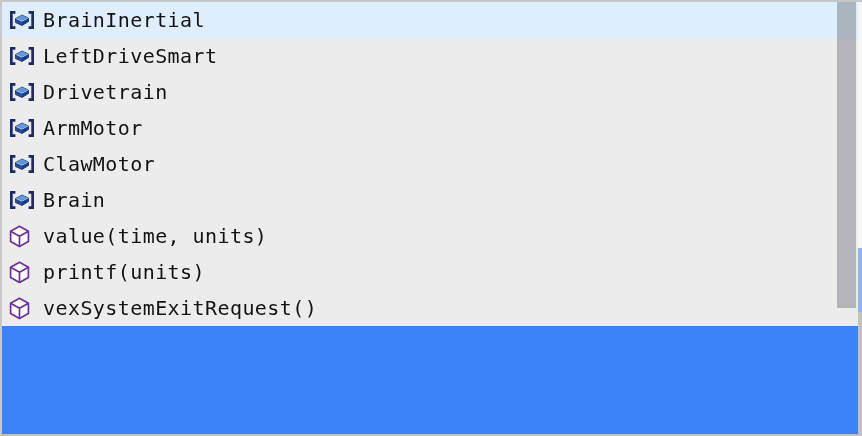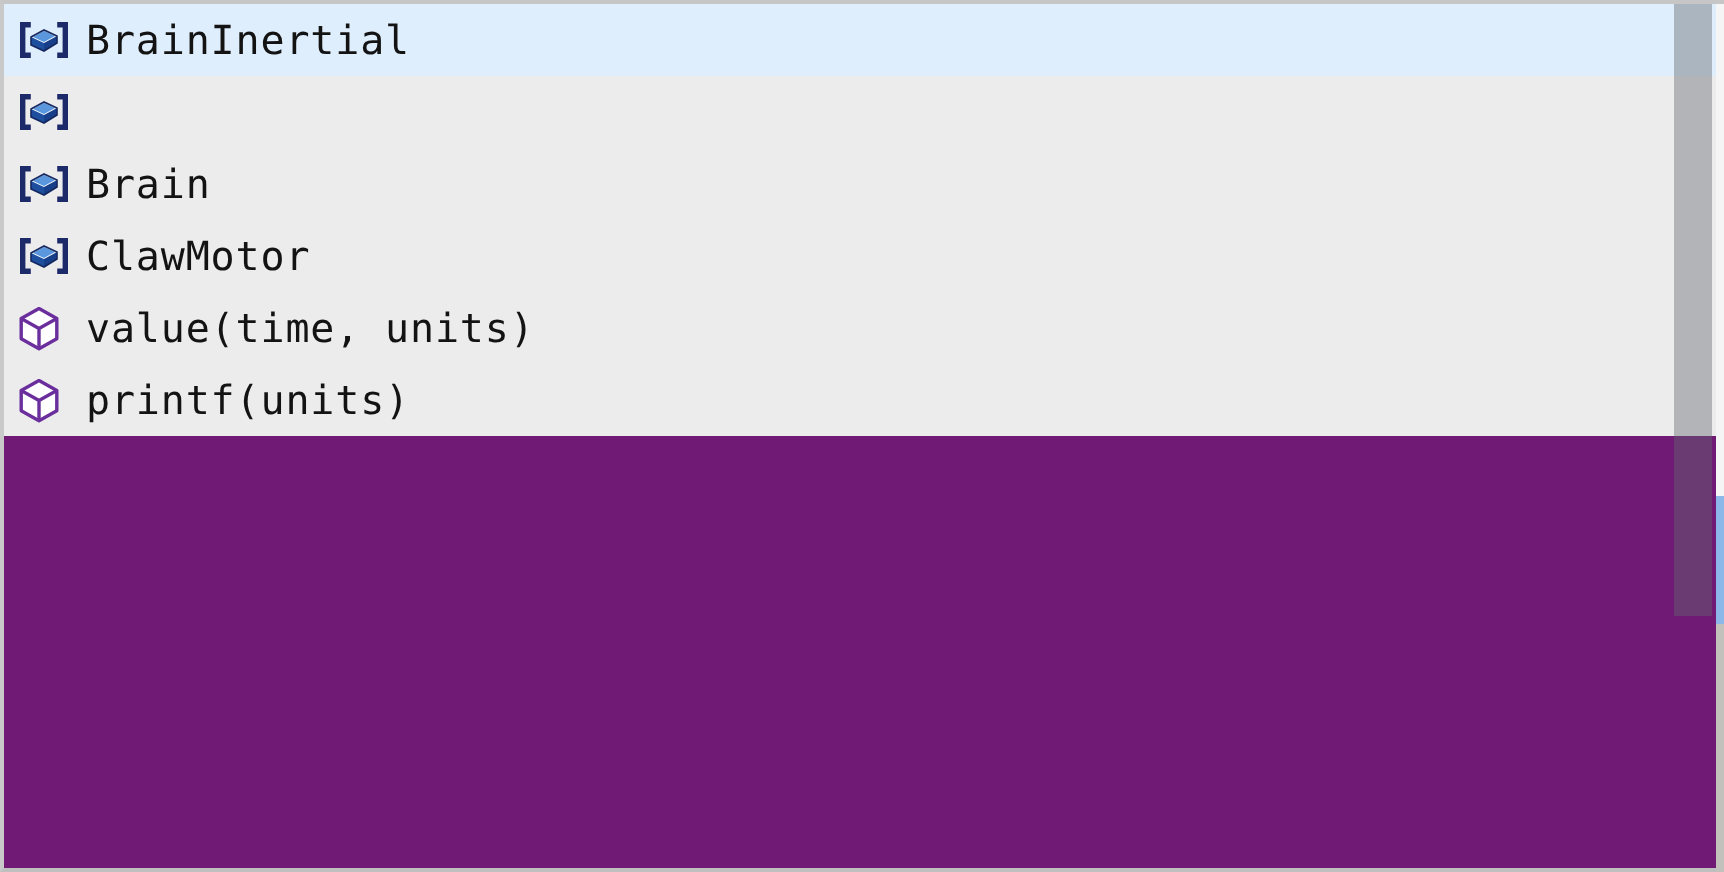--- a/index.html
+++ b/index.html
@@ -5,21 +5,21 @@
   html,body{margin:0;padding:0;background:#f6f6f6;}
   #stage{
     position:relative;width:862px;height:436px;overflow:hidden;
     font-family:"DejaVu Sans Mono","Liberation Mono",monospace;
   }
   
   #suggest{
     position:absolute;left:0;top:0;width:858px;height:436px;
     box-sizing:border-box;
     border-top:2px solid #c6c6c6;border-left:2px solid #c9c9c9;border-bottom:2px solid #bfbfbf;
-    background:#701a75;
+    background:#3b82f6;
   }
   .rows{position:absolute;left:0;top:0;right:0;bottom:0;}
   .row{
     height:36px;display:flex;align-items:center;
     padding-left:7px;box-sizing:border-box;cursor:default;
     background:#ececed;
   }
   .row.selected{background:#dfeefc;}
   .icon{width:31px;flex:none;display:flex;align-items:center;justify-content:flex-start;}
   .icon svg{display:block;}
@@ -66,48 +66,77 @@
       <svg width="26" height="20" viewBox="0 0 26 20">
         <path d="M1 1h5.4v2.7H3.7v12.6h2.7V19H1z" fill="#1c2a6a"></path>
         <path d="M25 1h-5.4v2.7h2.7v12.6h-2.7V19H25z" fill="#1c2a6a"></path>
         <polygon points="6.5,8.5 13,5 19.5,8 13,11.5" fill="#5b97dd" stroke="#ffffff" stroke-width="0.9"></polygon>
         <polygon points="6.5,8.5 13,11.5 13,15.5 6.5,12.5" fill="#1e4f9f"></polygon>
         <polygon points="13,11.5 19.5,8 19.5,11.5 13,15.5" fill="#173f89"></polygon>
         <polygon points="6.5,8.5 13,5 19.5,8 19.5,11.5 13,15.5 6.5,12.5" fill="none" stroke="#14275f" stroke-width="0.8"></polygon>
       </svg>
     </span>
 
+    <span class="label">LeftDriveSmart</span>
+  </div>
+        <div class="row">
+    <span class="icon">
+      <svg width="26" height="20" viewBox="0 0 26 20">
+        <path d="M1 1h5.4v2.7H3.7v12.6h2.7V19H1z" fill="#1c2a6a"></path>
+        <path d="M25 1h-5.4v2.7h2.7v12.6h-2.7V19H25z" fill="#1c2a6a"></path>
+        <polygon points="6.5,8.5 13,5 19.5,8 13,11.5" fill="#5b97dd" stroke="#ffffff" stroke-width="0.9"></polygon>
+        <polygon points="6.5,8.5 13,11.5 13,15.5 6.5,12.5" fill="#1e4f9f"></polygon>
+        <polygon points="13,11.5 19.5,8 19.5,11.5 13,15.5" fill="#173f89"></polygon>
+        <polygon points="6.5,8.5 13,5 19.5,8 19.5,11.5 13,15.5 6.5,12.5" fill="none" stroke="#14275f" stroke-width="0.8"></polygon>
+      </svg>
+    </span>
+
+    <span class="label">Drivetrain</span>
+  </div>
+        <div class="row">
+    <span class="icon">
+      <svg width="26" height="20" viewBox="0 0 26 20">
+        <path d="M1 1h5.4v2.7H3.7v12.6h2.7V19H1z" fill="#1c2a6a"></path>
+        <path d="M25 1h-5.4v2.7h2.7v12.6h-2.7V19H25z" fill="#1c2a6a"></path>
+        <polygon points="6.5,8.5 13,5 19.5,8 13,11.5" fill="#5b97dd" stroke="#ffffff" stroke-width="0.9"></polygon>
+        <polygon points="6.5,8.5 13,11.5 13,15.5 6.5,12.5" fill="#1e4f9f"></polygon>
+        <polygon points="13,11.5 19.5,8 19.5,11.5 13,15.5" fill="#173f89"></polygon>
+        <polygon points="6.5,8.5 13,5 19.5,8 19.5,11.5 13,15.5 6.5,12.5" fill="none" stroke="#14275f" stroke-width="0.8"></polygon>
+      </svg>
+    </span>
+
+    <span class="label">ArmMotor</span>
+  </div>
+        <div class="row">
+    <span class="icon">
+      <svg width="26" height="20" viewBox="0 0 26 20">
+        <path d="M1 1h5.4v2.7H3.7v12.6h2.7V19H1z" fill="#1c2a6a"></path>
+        <path d="M25 1h-5.4v2.7h2.7v12.6h-2.7V19H25z" fill="#1c2a6a"></path>
+        <polygon points="6.5,8.5 13,5 19.5,8 13,11.5" fill="#5b97dd" stroke="#ffffff" stroke-width="0.9"></polygon>
+        <polygon points="6.5,8.5 13,11.5 13,15.5 6.5,12.5" fill="#1e4f9f"></polygon>
+        <polygon points="13,11.5 19.5,8 19.5,11.5 13,15.5" fill="#173f89"></polygon>
+        <polygon points="6.5,8.5 13,5 19.5,8 19.5,11.5 13,15.5 6.5,12.5" fill="none" stroke="#14275f" stroke-width="0.8"></polygon>
+      </svg>
+    </span>
+
+    <span class="label">ClawMotor</span>
   </div>
         <div class="row">
     <span class="icon">
       <svg width="26" height="20" viewBox="0 0 26 20">
         <path d="M1 1h5.4v2.7H3.7v12.6h2.7V19H1z" fill="#1c2a6a"></path>
         <path d="M25 1h-5.4v2.7h2.7v12.6h-2.7V19H25z" fill="#1c2a6a"></path>
         <polygon points="6.5,8.5 13,5 19.5,8 13,11.5" fill="#5b97dd" stroke="#ffffff" stroke-width="0.9"></polygon>
         <polygon points="6.5,8.5 13,11.5 13,15.5 6.5,12.5" fill="#1e4f9f"></polygon>
         <polygon points="13,11.5 19.5,8 19.5,11.5 13,15.5" fill="#173f89"></polygon>
         <polygon points="6.5,8.5 13,5 19.5,8 19.5,11.5 13,15.5 6.5,12.5" fill="none" stroke="#14275f" stroke-width="0.8"></polygon>
       </svg>
     </span>
 
     <span class="label">Brain</span>
-  </div>
-        <div class="row">
-    <span class="icon">
-      <svg width="26" height="20" viewBox="0 0 26 20">
-        <path d="M1 1h5.4v2.7H3.7v12.6h2.7V19H1z" fill="#1c2a6a"></path>
-        <path d="M25 1h-5.4v2.7h2.7v12.6h-2.7V19H25z" fill="#1c2a6a"></path>
-        <polygon points="6.5,8.5 13,5 19.5,8 13,11.5" fill="#5b97dd" stroke="#ffffff" stroke-width="0.9"></polygon>
-        <polygon points="6.5,8.5 13,11.5 13,15.5 6.5,12.5" fill="#1e4f9f"></polygon>
-        <polygon points="13,11.5 19.5,8 19.5,11.5 13,15.5" fill="#173f89"></polygon>
-        <polygon points="6.5,8.5 13,5 19.5,8 19.5,11.5 13,15.5 6.5,12.5" fill="none" stroke="#14275f" stroke-width="0.8"></polygon>
-      </svg>
-    </span>
-
-    <span class="label">ClawMotor</span>
   </div>
         <div class="row">
 
     <span class="icon">
       <svg width="21" height="23" viewBox="0 0 21 23">
         <path d="M10.5 1.3 L19.4 6.3 V16.4 L10.5 21.4 L1.6 16.4 V6.3 Z" fill="#ffffff" stroke="#6b2f9d" stroke-width="1.7" stroke-linejoin="round"></path>
         <path d="M1.6 6.3 L10.5 11.3 L19.4 6.3 M10.5 11.3 V21.4" fill="none" stroke="#6b2f9d" stroke-width="1.7" stroke-linejoin="round"></path>
       </svg>
     </span>
 
@@ -117,20 +146,31 @@
 
     <span class="icon">
       <svg width="21" height="23" viewBox="0 0 21 23">
         <path d="M10.5 1.3 L19.4 6.3 V16.4 L10.5 21.4 L1.6 16.4 V6.3 Z" fill="#ffffff" stroke="#6b2f9d" stroke-width="1.7" stroke-linejoin="round"></path>
         <path d="M1.6 6.3 L10.5 11.3 L19.4 6.3 M10.5 11.3 V21.4" fill="none" stroke="#6b2f9d" stroke-width="1.7" stroke-linejoin="round"></path>
       </svg>
     </span>
 
     <span class="label">printf(units)</span>
   </div>
+        <div class="row">
+
+    <span class="icon">
+      <svg width="21" height="23" viewBox="0 0 21 23">
+        <path d="M10.5 1.3 L19.4 6.3 V16.4 L10.5 21.4 L1.6 16.4 V6.3 Z" fill="#ffffff" stroke="#6b2f9d" stroke-width="1.7" stroke-linejoin="round"></path>
+        <path d="M1.6 6.3 L10.5 11.3 L19.4 6.3 M10.5 11.3 V21.4" fill="none" stroke="#6b2f9d" stroke-width="1.7" stroke-linejoin="round"></path>
+      </svg>
+    </span>
+
+    <span class="label">vexSystemExitRequest()</span>
+  </div>
       </div>
 
     <div class="sb-track">
       <div class="sb-thumb"></div>
     </div>
   </div>
 
   <div class="edge edge-border"></div>
   <div class="edge edge-top"></div>
   <div class="edge edge-blue"></div>

